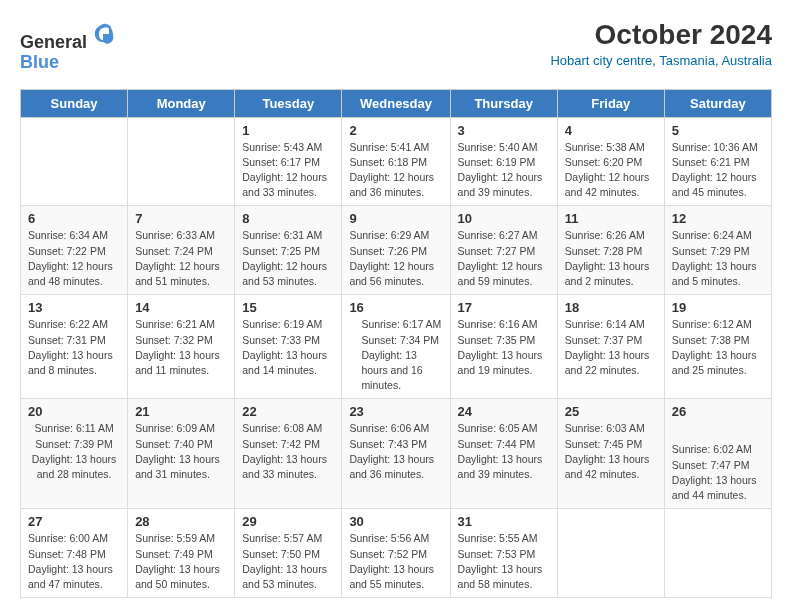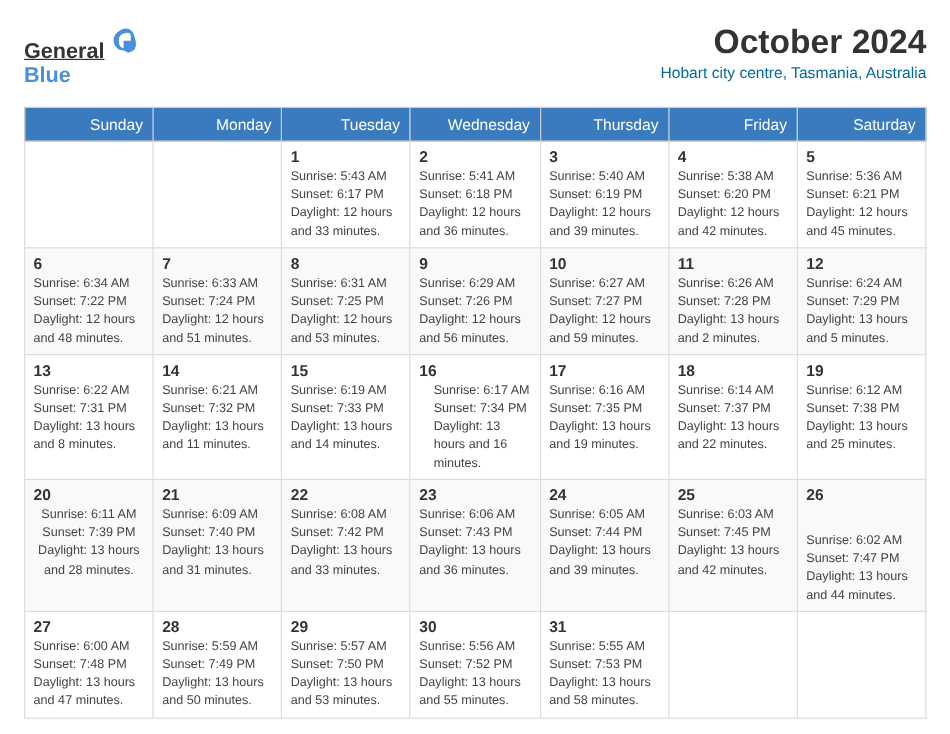--- a/index.html
+++ b/index.html
@@ -18,21 +18,20 @@
     }
     .logo {
       display: flex;
       align-items: center;
     }
     .logo-text-general {
       font-size: 18px;
       font-weight: bold;
       color: #333;
       line-height: 1.1;
-      text-decoration: underline;
     }
     .logo-text-blue {
       font-size: 18px;
       font-weight: bold;
       color: #4a90d9;
       line-height: 1.1;
     }
     .logo-icon {
       width: 28px;
       height: 28px;
@@ -52,24 +51,24 @@
       color: #0369a1;
       margin-top: 2px;
     }
     .calendar {
       width: 100%;
       border-collapse: collapse;
     }
     .calendar th {
       background-color: #3a7bbf;
       color: white;
-      text-align: right;
+      text-align: center;
       padding: 6px 8px;
       font-size: 13px;
-      font-weight: normal;
+      font-weight: bold;
       border: 1px solid #ccc;
     }
     .calendar td {
       vertical-align: top;
       padding: 5px 7px;
       border: 1px solid #ddd;
       min-width: 100px;
       min-height: 70px;
       font-size: 11px;
       color: #333;
@@ -154,21 +153,21 @@
 Daylight: 12 hours and 39 minutes.</div>
         </td>
         <td>
           <span class="day-number">4</span>
           <div class="day-info" style="white-space: pre-line;">Sunrise: 5:38 AM
 Sunset: 6:20 PM
 Daylight: 12 hours and 42 minutes.</div>
         </td>
         <td>
           <span class="day-number">5</span>
-          <div class="day-info" style="white-space: pre-line;">Sunrise: 5:36 AM
+          <div class="day-info" style="white-space: pre-line;">Sunrise: 10:36 AM
 Sunset: 6:21 PM
 Daylight: 12 hours and 45 minutes.</div>
         </td>
       </tr>
       <tr class="row-alt">
         <td>
           <span class="day-number">6</span>
           <div class="day-info" style="white-space: pre-line;">Sunrise: 6:34 AM
 Sunset: 7:22 PM
 Daylight: 12 hours and 48 minutes.</div>

